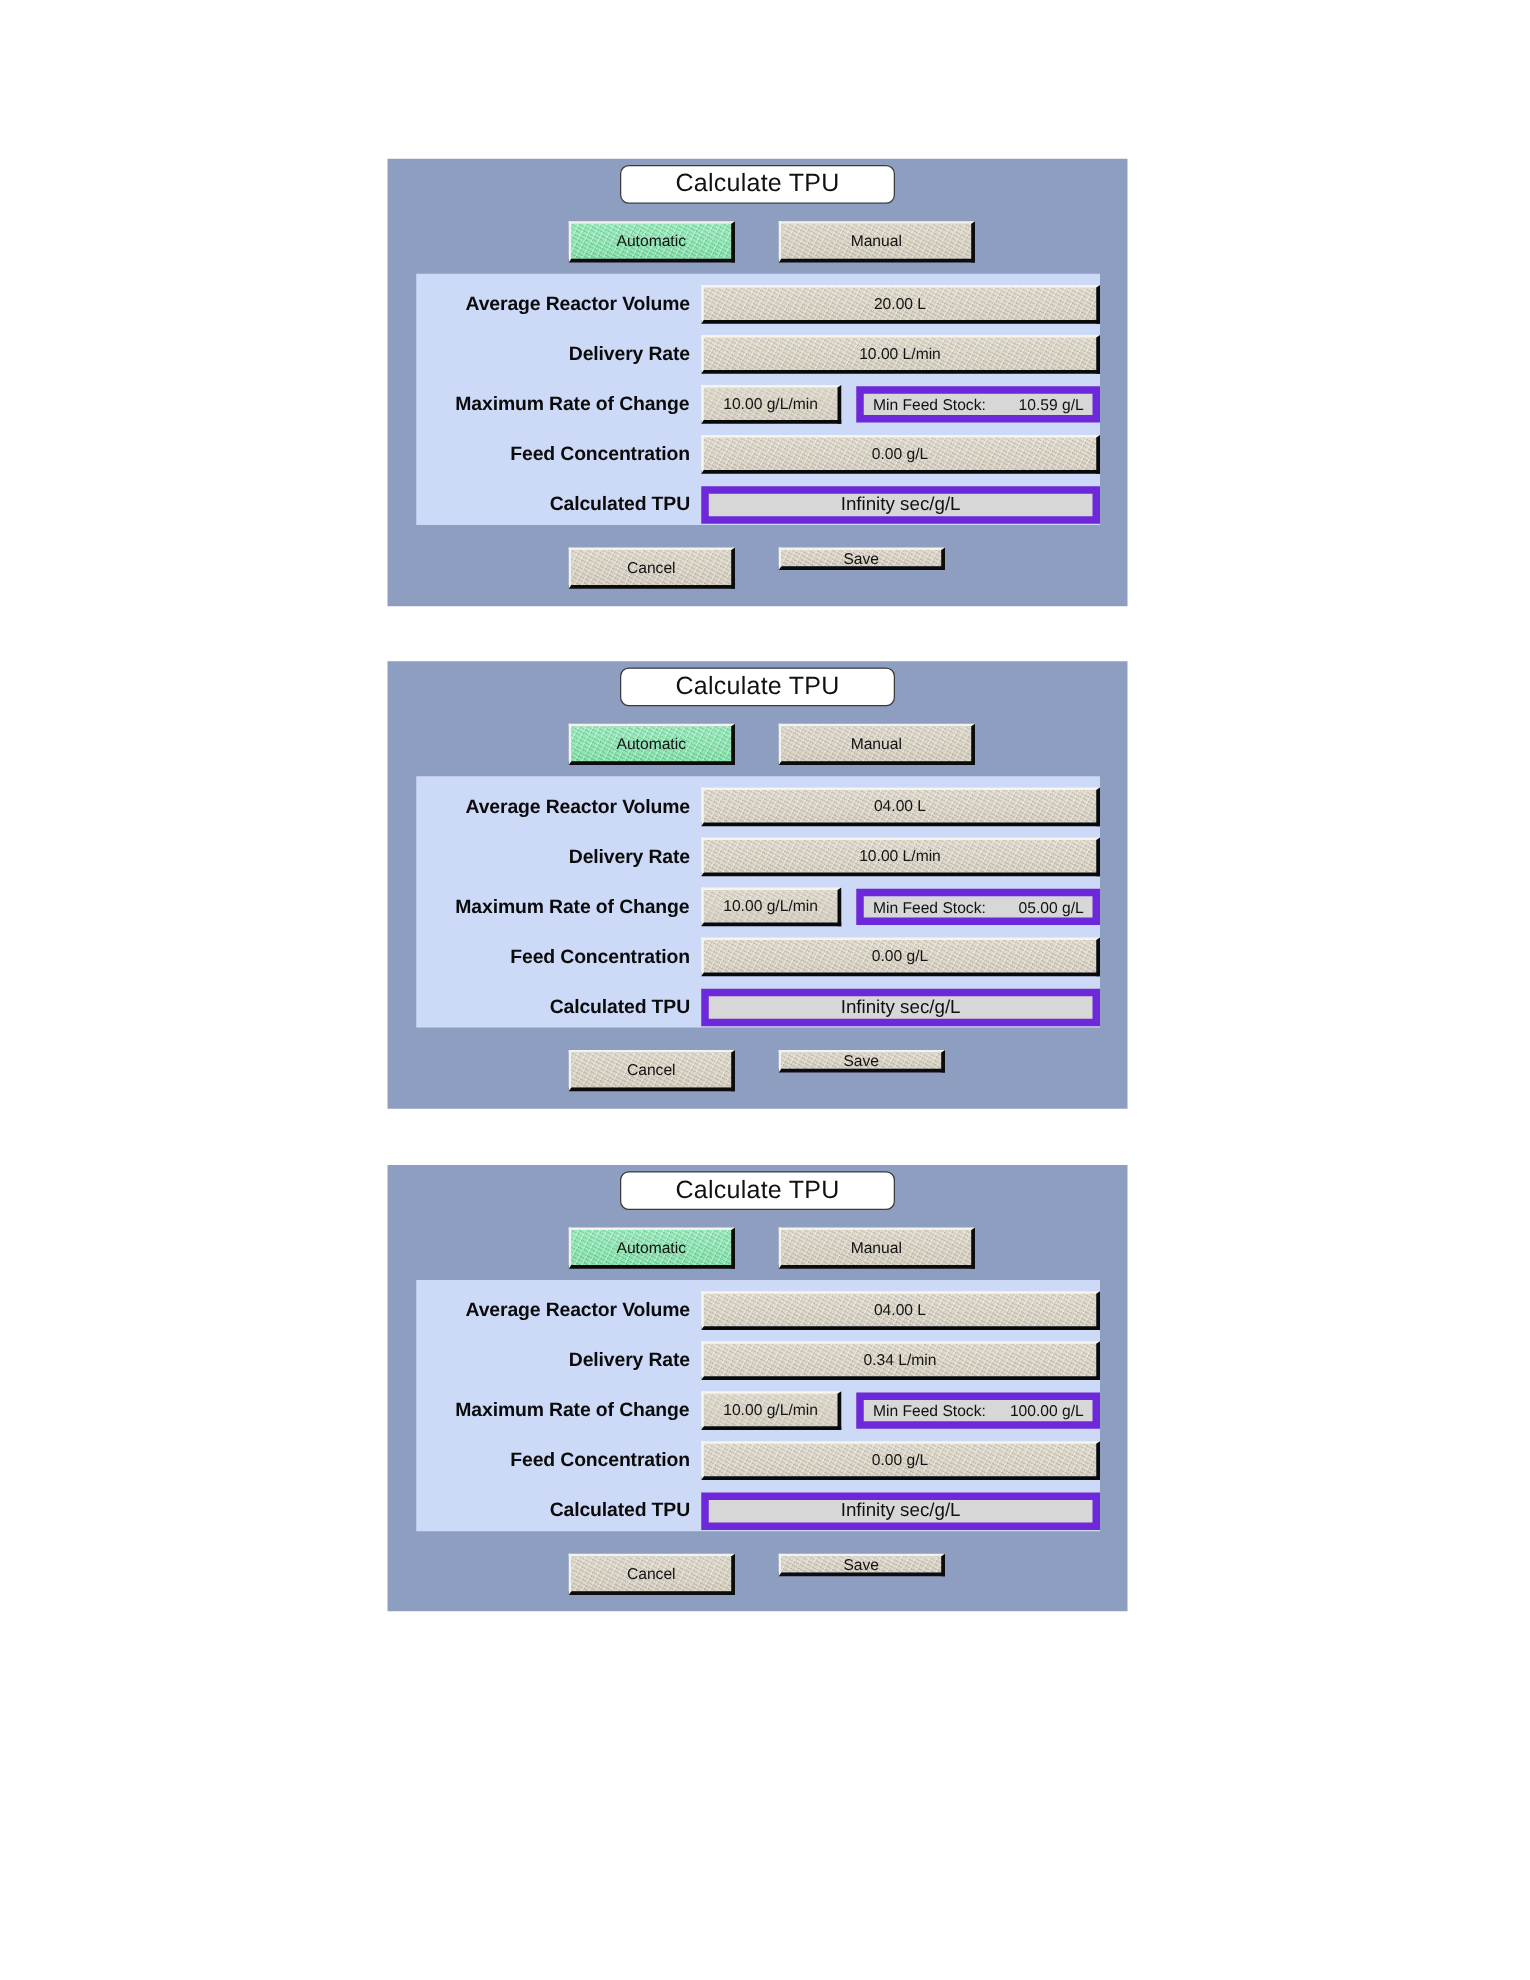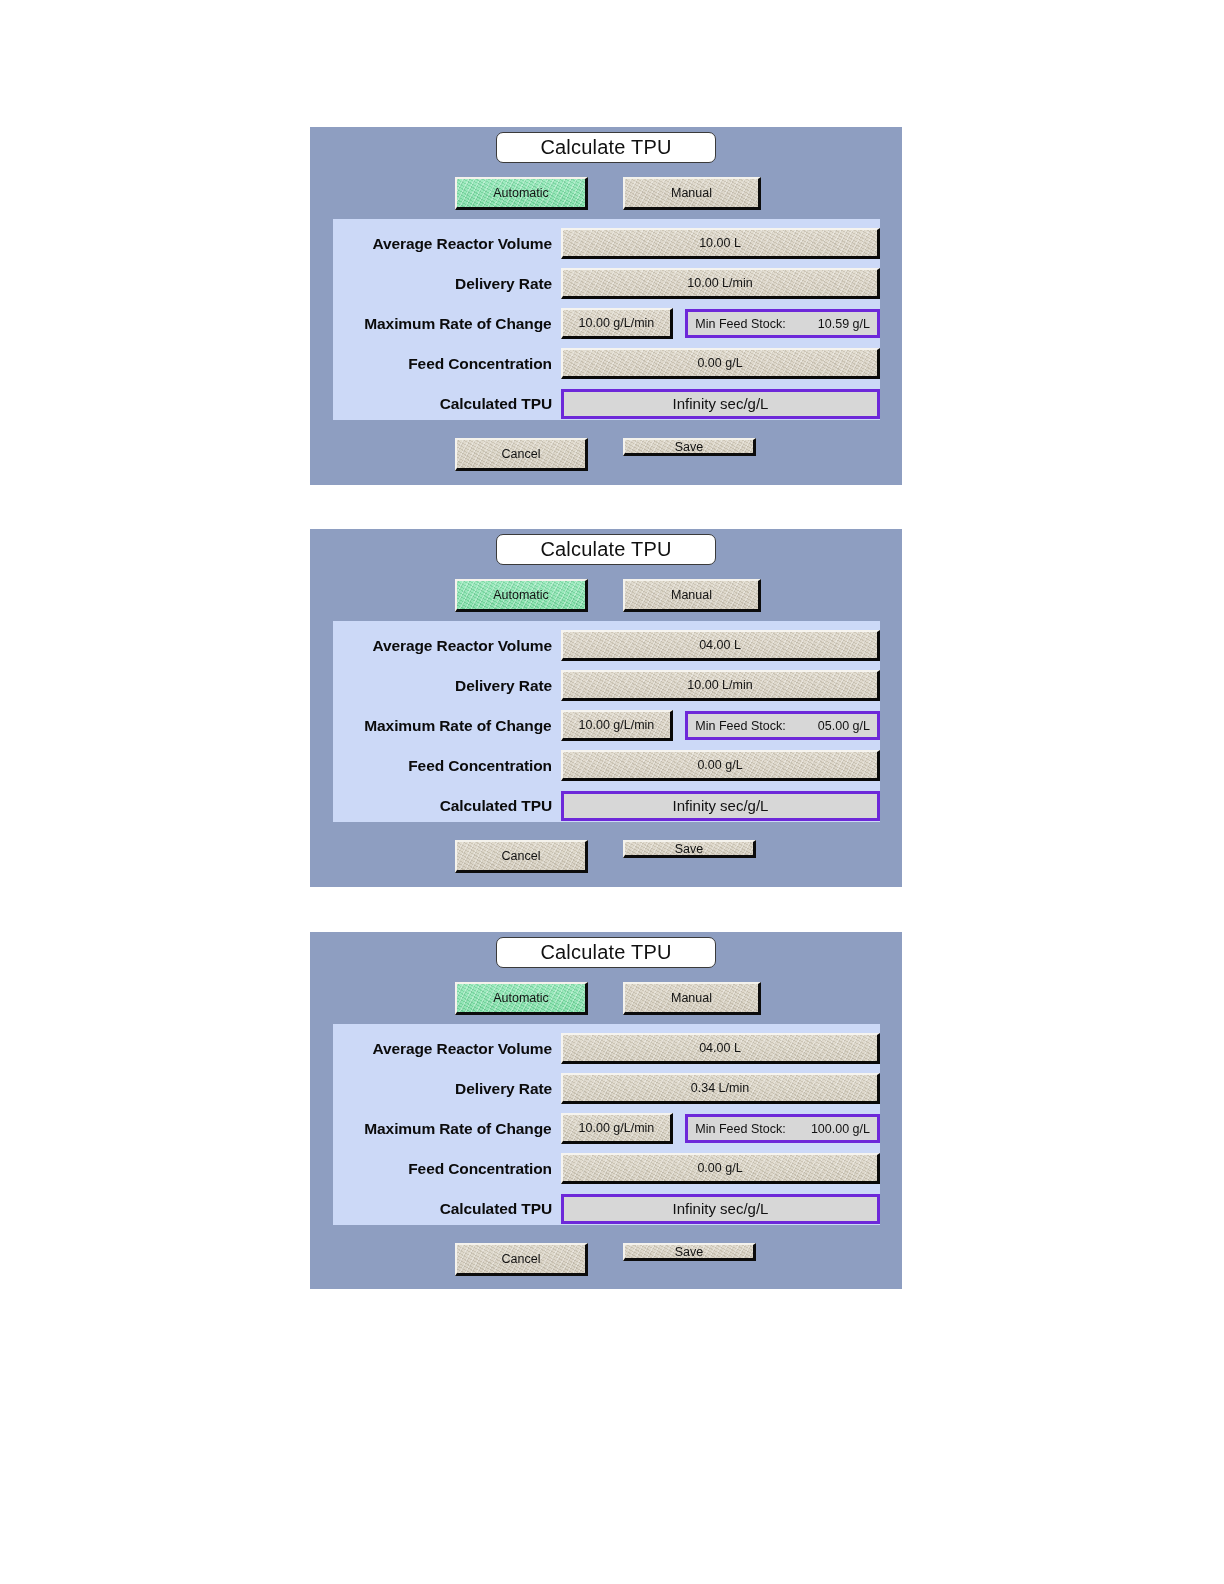--- a/index.html
+++ b/index.html
@@ -78,21 +78,21 @@
     user-select: none;
     text-align: center;
   }
   .btn3d.green {
     background:
       repeating-linear-gradient(118deg, rgba(255,255,255,0.30) 0 1px, rgba(0,0,0,0.05) 1px 2px, rgba(255,255,255,0.0) 2px 5px),
       repeating-linear-gradient(28deg, rgba(0,0,0,0.06) 0 1px, rgba(255,255,255,0.20) 1px 3px),
       linear-gradient(#8ae7b2, #73dc9f);
   }
   .mode-auto   { left: 145px; top: 0;  width: 133px; height: 33px; }
-  .mode-manual { left: 313px; top: 0;  width: 138px; height: 33px; }
+  .mode-manual { left: 313px; top: 0;  width: 157px; height: 33px; }
 
   
   .fields-panel {
     position: absolute;
     left: 23px;
     top: 92px;
     width: 547px;
     height: 201px;
     background: #ccd9f7;
     box-sizing: border-box;
@@ -140,21 +140,21 @@
     user-select: none;
   }
   .value-btn.wide  { width: 319px; }
   .value-btn.small { width: 113px; }
 
   
   .flat-box {
     height: 29px;
     box-sizing: border-box;
     background: #d7d7d7;
-    border: 3px solid #6d28d9;
+    border: 6px solid #6d28d9;
     display: flex;
     align-items: center;
     font-size: 12.5px;
     color: #111111;
   }
   .flat-box.tpu {
     width: 319px;
     justify-content: center;
     font-size: 15px;
     height: 30px;
@@ -192,21 +192,21 @@
       </div>
       <div class="btn3d mode-manual">
         <span>Manual</span>
       </div>
     </div>
 
     <div class="fields-panel">
 
       <div class="field-row">
         <div class="field-label">Average Reactor Volume</div>
-        <div class="value-btn wide">10.00 L</div>
+        <div class="value-btn wide">20.00 L</div>
       </div>
 
       <div class="field-row">
         <div class="field-label">Delivery Rate</div>
         <div class="value-btn wide">10.00 L/min</div>
       </div>
 
       <div class="field-row">
         <div class="field-label">Maximum Rate of Change</div>
         <div class="value-btn small">10.00 g/L/min</div>

